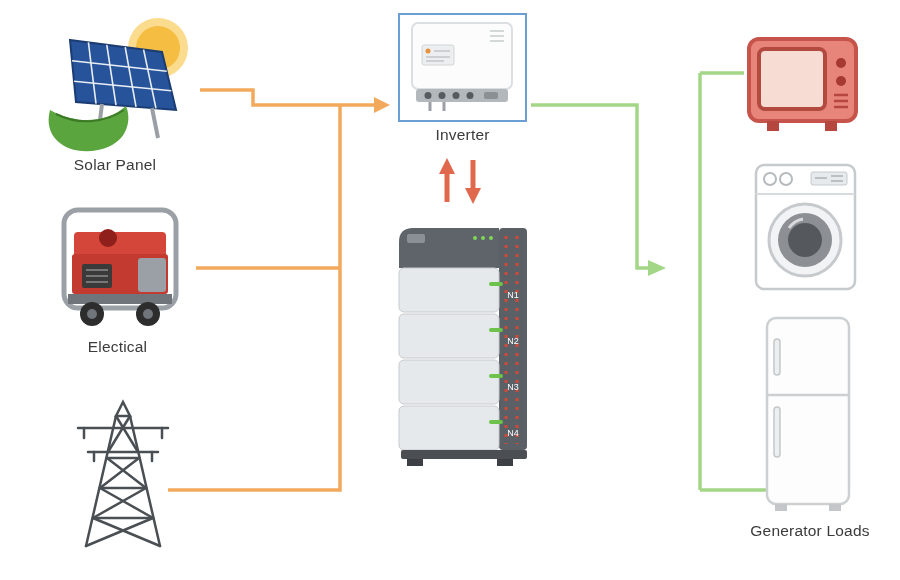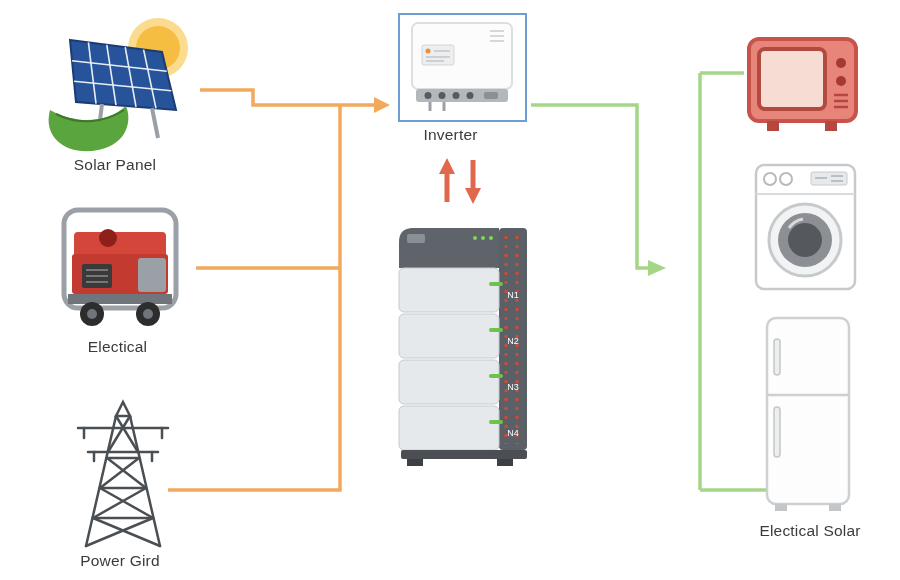--- a/index.html
+++ b/index.html
@@ -101,21 +101,20 @@
       <line x1="94" y1="54" x2="94" y2="63"></line>
       <path d="M58,18 L80,54 M72,18 L50,54"></path>
       <line x1="49" y1="60" x2="81" y2="60"></line>
       <path d="M49,60 L88,90 M81,60 L42,90"></path>
       <line x1="42" y1="90" x2="88" y2="90"></line>
       <path d="M42,90 L95,120 M88,90 L35,120"></path>
       <line x1="35" y1="120" x2="95" y2="120"></line>
       <path d="M35,120 L102,148 M95,120 L28,148"></path>
     </g>
   </svg>
-  <div class="node-label" style="left:50px;top:552px;width:140px;">Power Gird</div>
 
   <div class="inverter-box">
     <svg width="125" height="105" viewBox="0 0 125 105">
       <rect x="12" y="8" width="100" height="66" rx="6" fill="#fcfcfc" stroke="#dcdfe1" stroke-width="2"></rect>
       <g stroke="#c9ccce" stroke-width="1.5">
         <line x1="90" y1="16" x2="104" y2="16"></line>
         <line x1="90" y1="21" x2="104" y2="21"></line>
         <line x1="90" y1="26" x2="104" y2="26"></line>
       </g>
       <rect x="22" y="30" width="32" height="20" rx="2" fill="#eceeef" stroke="#d2d5d7"></rect>
@@ -132,21 +131,21 @@
         <circle cx="56" cy="80.5" r="3.5"></circle>
         <circle cx="70" cy="80.5" r="3.5"></circle>
       </g>
       <rect x="84" y="77" width="14" height="7" rx="2" fill="#8b9095"></rect>
       <g stroke="#9aa0a5" stroke-width="3">
         <path d="M30,87 v9"></path>
         <path d="M44,87 v9"></path>
       </g>
     </svg>
   </div>
-  <div class="node-label" style="left:386px;top:126px;width:129px;">Inverter</div>
+  <div class="node-label" style="left:398px;top:126px;width:129px;">Inverter</div>
 
   <svg class="abs" style="left:428px;top:150px;" width="64" height="62" viewBox="0 0 64 62">
     <g stroke="#e0684d" stroke-width="5" fill="none">
       <line x1="19" y1="52" x2="19" y2="22"></line>
       <line x1="45" y1="10" x2="45" y2="40"></line>
     </g>
     <polygon points="11,24 27,24 19,8" fill="#e0684d"></polygon>
     <polygon points="37,38 53,38 45,54" fill="#e0684d"></polygon>
   </svg>
 
@@ -220,15 +219,15 @@
   </svg>
 
   <svg class="abs" style="left:757px;top:315px;" width="100" height="200" viewBox="0 0 100 200">
     <rect x="10" y="3" width="82" height="186" rx="9" fill="#fdfdfd" stroke="#cdd0d2" stroke-width="2.5"></rect>
     <line x1="10" y1="80" x2="92" y2="80" stroke="#cdd0d2" stroke-width="2.5"></line>
     <rect x="17" y="24" width="6" height="36" rx="3" fill="#eceeef" stroke="#c4c7c9" stroke-width="1.5"></rect>
     <rect x="17" y="92" width="6" height="50" rx="3" fill="#eceeef" stroke="#c4c7c9" stroke-width="1.5"></rect>
     <rect x="18" y="189" width="12" height="7" fill="#c4c7c9"></rect>
     <rect x="72" y="189" width="12" height="7" fill="#c4c7c9"></rect>
   </svg>
-  <div class="node-label" style="left:740px;top:522px;width:140px;">Electical Solar</div>
+  <div class="node-label" style="left:740px;top:522px;width:140px;">Generator Loads</div>
 
 </div>
 
 </body></html>

